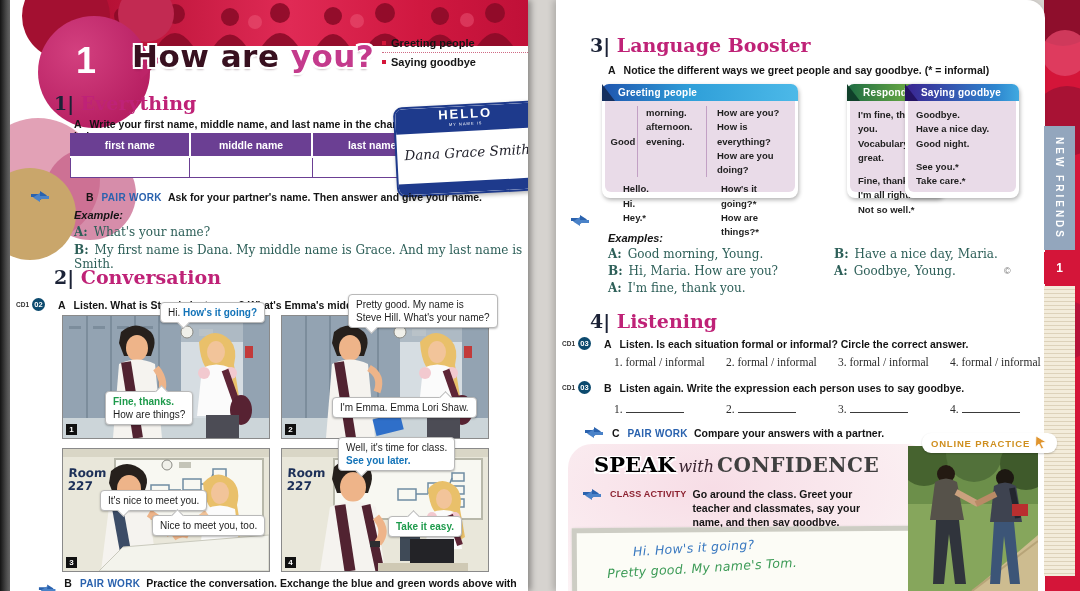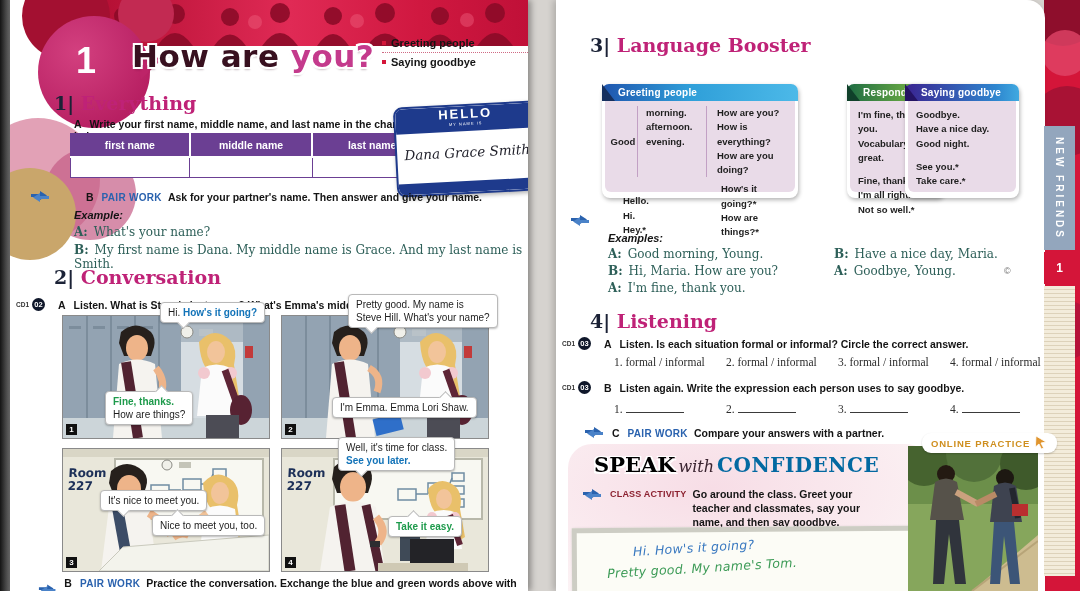--- a/index.html
+++ b/index.html
@@ -62,21 +62,21 @@
     box-shadow:1px 2px 4px rgba(0,0,0,.3);overflow:hidden;}
   .nt-top{height:25px;background:#1e3a8c;color:#fff;text-align:center;}
   .nt-hello{font-size:13px;font-weight:bold;letter-spacing:2px;line-height:16px;}
   .nt-sub{font-size:4px;letter-spacing:1px;line-height:4px;}
   .nt-name{height:42px;display:flex;align-items:center;justify-content:center;
     font-family:"DejaVu Serif",serif;font-style:italic;font-size:13.5px;color:#22222c;}
   .nt-bot{height:11px;background:#1e3a8c;position:absolute;bottom:0;left:0;right:0;}
   
   .cdwrap{display:flex;align-items:center;gap:3px;}
   .cdtext{font-size:6.5px;font-weight:bold;color:#333;}
-  .cdcircle{width:13px;height:13px;border-radius:50%;background:#0f172a;color:#fff;
+  .cdcircle{width:13px;height:13px;border-radius:50%;background:#0c4a6e;color:#fff;
     font-size:7.5px;font-weight:bold;display:flex;align-items:center;justify-content:center;}
   
   .panel{position:absolute;width:206px;height:122px;border:1px solid #8a8a8a;
     overflow:hidden;background:#b7c2cb;}
   .pnum{position:absolute;left:3px;bottom:3px;min-width:11px;height:11px;background:#101010;
     color:#fff;font-size:8px;font-weight:bold;display:flex;align-items:center;
     justify-content:center;z-index:2;}
   .roomsign{position:absolute;left:5px;top:18px;width:38px;font-size:12px;font-weight:bold;
     color:#1d3058;line-height:1.05;transform:skewX(-3deg);z-index:2;
     font-family:"DejaVu Sans",sans-serif;}
@@ -122,35 +122,35 @@
   .h-green::before{border-color:transparent transparent transparent #10402a;}
   .h-purp{background:linear-gradient(90deg,#3a2390 0%,#2e86cf 80%,#3fa9e0 100%);}
   .h-purp::before{border-color:transparent transparent transparent #241363;}
   .card-b{margin:0 3px 3px 3px;background:#e9dbe8;border-radius:0 0 6px 6px;
     font-size:9.5px;font-weight:bold;color:#1e1e1e;line-height:1.5;}
   .gb-row1{display:flex;padding:5px 4px 2px 4px;}
   .gb-good{width:28px;display:flex;align-items:center;justify-content:center;}
   .gb-times{width:60px;padding-left:8px;border-left:1px solid #c2a0c4;}
   .gb-q{flex:1;padding-left:10px;border-left:1px solid #c2a0c4;}
   .gb-row2{display:flex;padding:3px 4px 6px 4px;}
-  .gb-casual{width:88px;padding-left:14px;margin-top:12px;}
+  .gb-casual{width:88px;padding-left:14px;}
   .gb-q2{flex:1;padding-left:10px;display:flex;flex-direction:column;justify-content:center;}
   .cb-pad{padding:7px 8px;}
   .cb-gap{height:9px;}
   
   .serif-item{font-family:"Liberation Serif",serif;font-size:11.5px;font-weight:normal;color:#2b2b2b;}
   .blankline{display:inline-block;width:58px;border-bottom:1px solid #3a3a3a;height:10px;}
   
   .speak-bg{left:12px;top:444px;width:362px;height:147px;border-radius:24px 24px 0 0;
     background:radial-gradient(ellipse at 40% 30%,#f7dde6,#fbeff2 70%,#fdf7f8);}
   .speak-title{left:38px;top:452px;font-family:"DejaVu Serif",serif;white-space:nowrap;}
   .sw1{font-size:21px;font-weight:bold;color:#000000;
     text-shadow:-1.5px -1.5px 0 #fff,1.5px -1.5px 0 #fff,-1.5px 1.5px 0 #fff,1.5px 1.5px 0 #fff;}
   .sw2{font-size:16px;font-style:italic;color:#3a2430;margin:4px 3px;}
-  .sw3{font-size:20px;font-weight:bold;color:#0369a1;letter-spacing:.5px;}
+  .sw3{font-size:20px;font-weight:bold;color:#404040;letter-spacing:.5px;}
   .ca-label{font-size:9px;font-weight:bold;color:#8c2130;letter-spacing:.2px;}
   .ca-text{font-size:10.5px;font-weight:bold;color:#141414;line-height:1.35;}
   .whiteboard{left:16px;top:527px;width:334px;height:80px;background:#fcfcf6;
     border:5px solid #cdcdc4;box-shadow:1px 1px 3px rgba(0,0,0,.25);transform:rotate(-.4deg);}
   .hand{position:absolute;font-family:"DejaVu Sans",sans-serif;font-style:italic;
     font-size:12.5px;letter-spacing:.3px;transform:rotate(-3deg);white-space:nowrap;}
   .hand1{left:56px;top:8px;color:#3a79c0;}
   .hand2{left:30px;top:28px;color:#3d9b57;}
   .op-badge{left:366px;top:433px;background:#fff;border-radius:9px;padding:3px 10px 3px 9px;
     box-shadow:0 1px 2px rgba(0,0,0,.2);display:flex;align-items:center;gap:4px;z-index:6;}
@@ -471,20 +471,23 @@
     <div class="circ es-c2 abs"></div>
     <div class="circ es-c3 abs"></div>
     <div class="circ es-c4 abs"></div>
   </div>
   <div class="right-content">
 
     <div class="sec-h abs" style="left:34px;top:34px;">
       <span class="sec-num">3|</span>
       <span class="sec-title">Language Booster</span>
     </div>
+    <div class="instr abs" style="left:52px;top:64px;width:420px;">
+      <span class="ilabel">A</span><span>Notice the different ways we greet people and say goodbye.  (* = informal)</span>
+    </div>
 
     <div class="card" style="left:46px;top:84px;width:196px;height:114px;">
       <div class="card-h h-blue">Greeting people</div>
       <div class="card-b" style="height:91px;">
         <div class="gb-row1">
           <div class="gb-good">Good</div>
           <div class="gb-times">
             <div>morning.</div>
             <div>afternoon.</div>
             <div>evening.</div>

